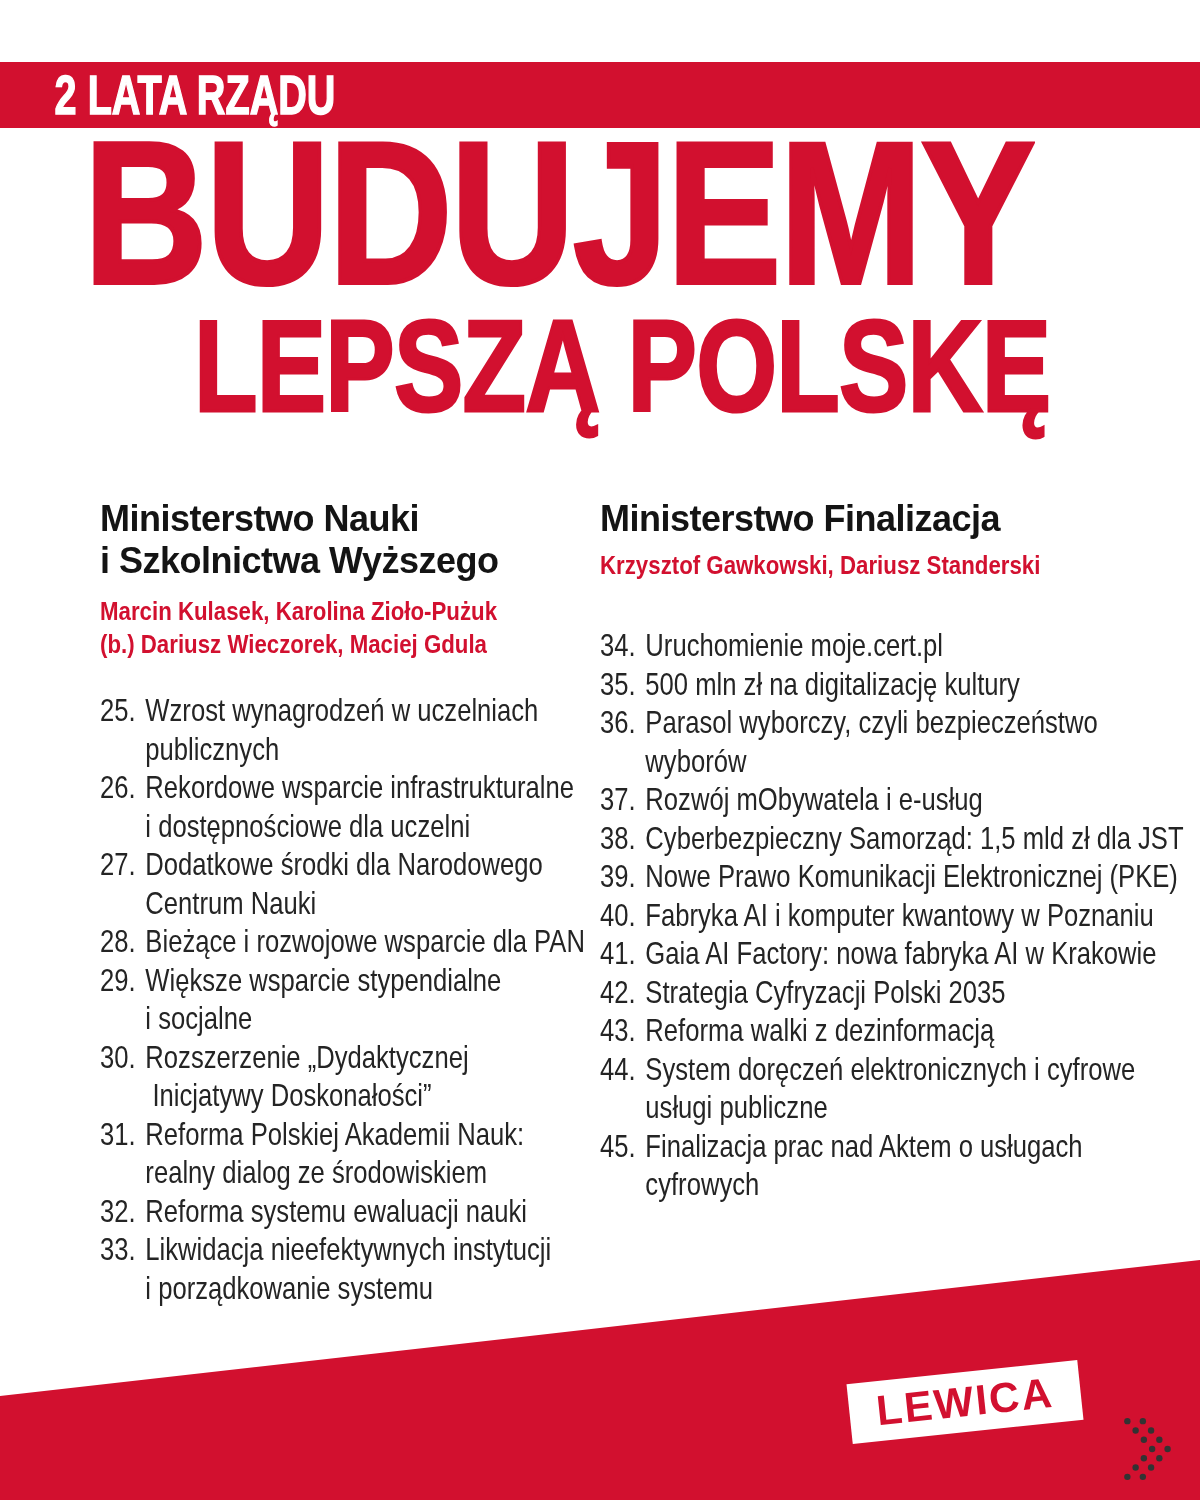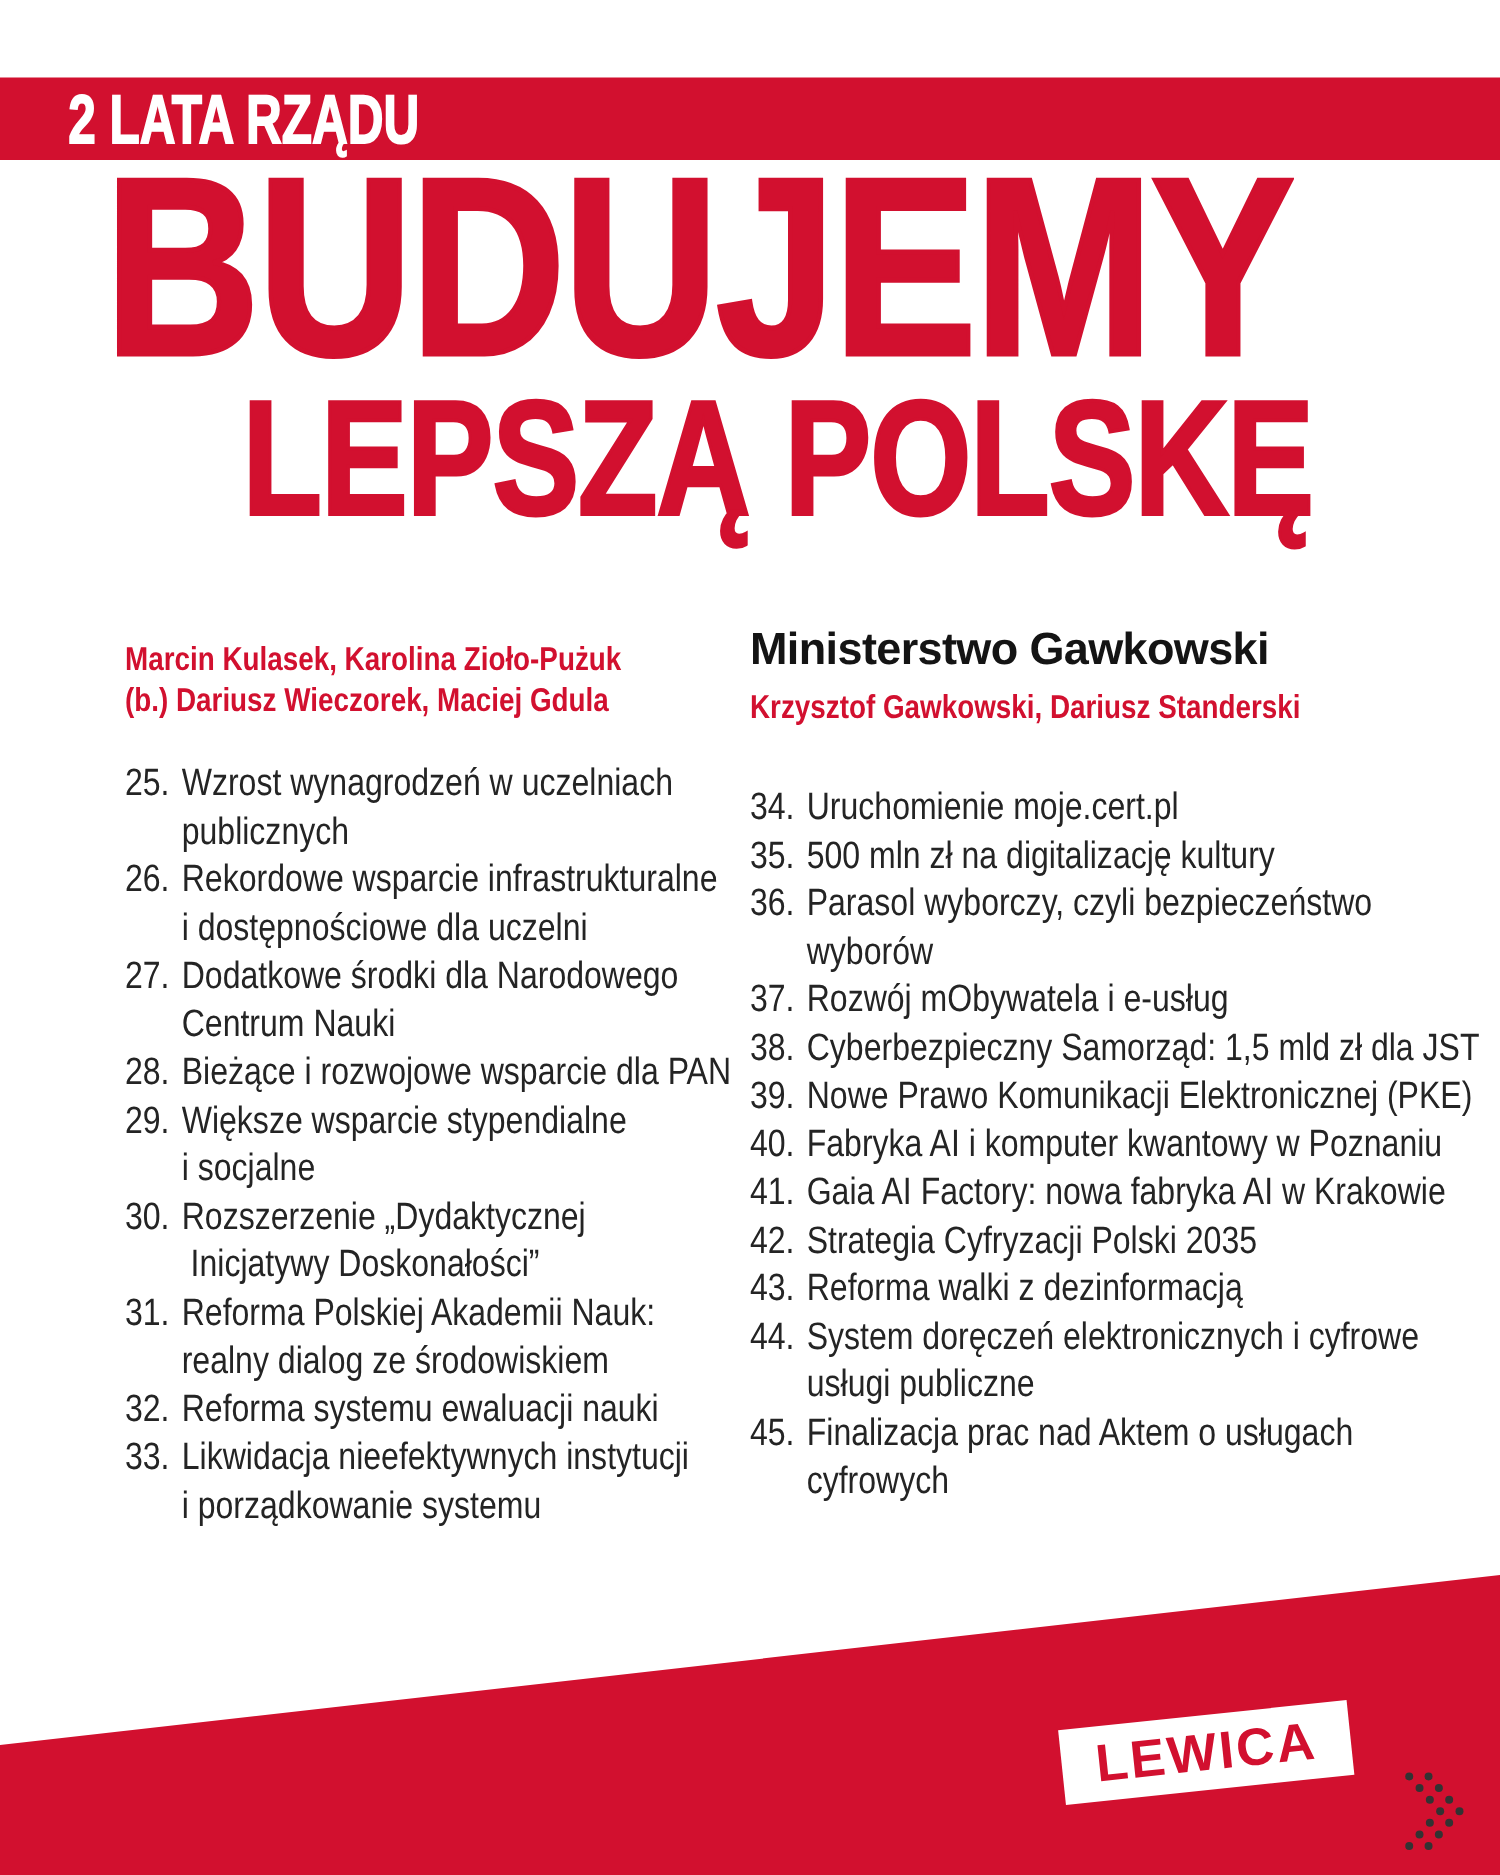--- a/index.html
+++ b/index.html
@@ -95,20 +95,22 @@
 
 <div class="headline-1">
   <span class="cond">BUDUJEMY</span>
 </div>
 <div class="headline-2">
   <span class="cond">LEPSZĄ POLSKĘ</span>
 </div>
 
 <main class="columns">
   <section class="col left">
+    <h2 class="col-title">Ministerstwo Nauki
+i Szkolnictwa Wyższego</h2>
     <div class="condensed">
       <p class="ministers">Marcin Kulasek, Karolina Zioło-Pużuk
 (b.) Dariusz Wieczorek, Maciej Gdula</p>
       <div class="list">
 
           <div class="list-item">
             <span class="item-num">25.</span>
             <span class="item-text">Wzrost wynagrodzeń w uczelniach
 publicznych</span>
           </div>
@@ -156,21 +158,21 @@
           <div class="list-item">
             <span class="item-num">33.</span>
             <span class="item-text">Likwidacja nieefektywnych instytucji
 i porządkowanie systemu</span>
           </div>
         </div>
     </div>
   </section>
 
   <section class="col right">
-    <h2 class="col-title">Ministerstwo Gawkowski</h2>
+    <h2 class="col-title">Ministerstwo Finalizacja</h2>
     <div class="condensed">
       <p class="ministers">Krzysztof Gawkowski, Dariusz Standerski</p>
       <div class="list">
 
           <div class="list-item">
             <span class="item-num">34.</span>
             <span class="item-text">Uruchomienie moje.cert.pl</span>
           </div>
 
           <div class="list-item">

